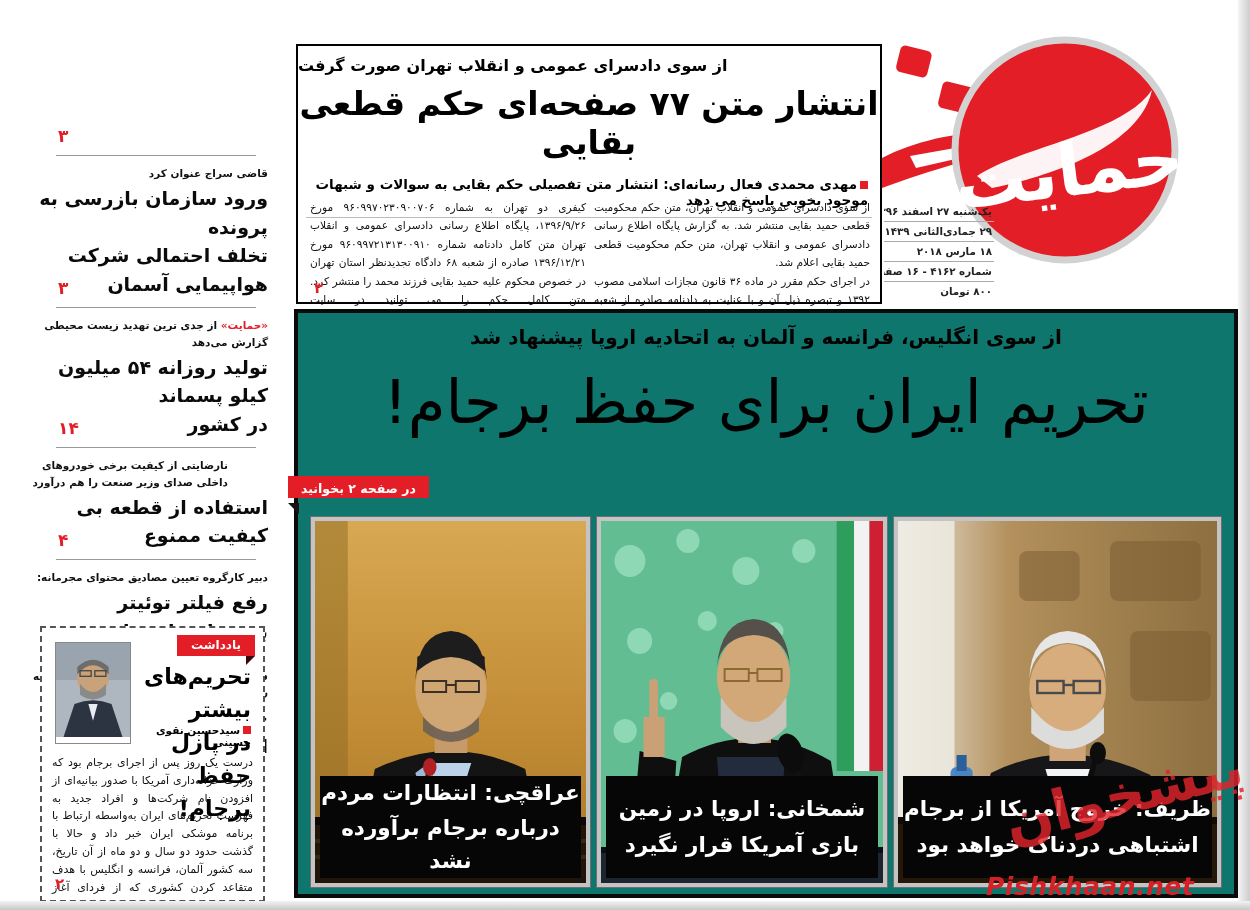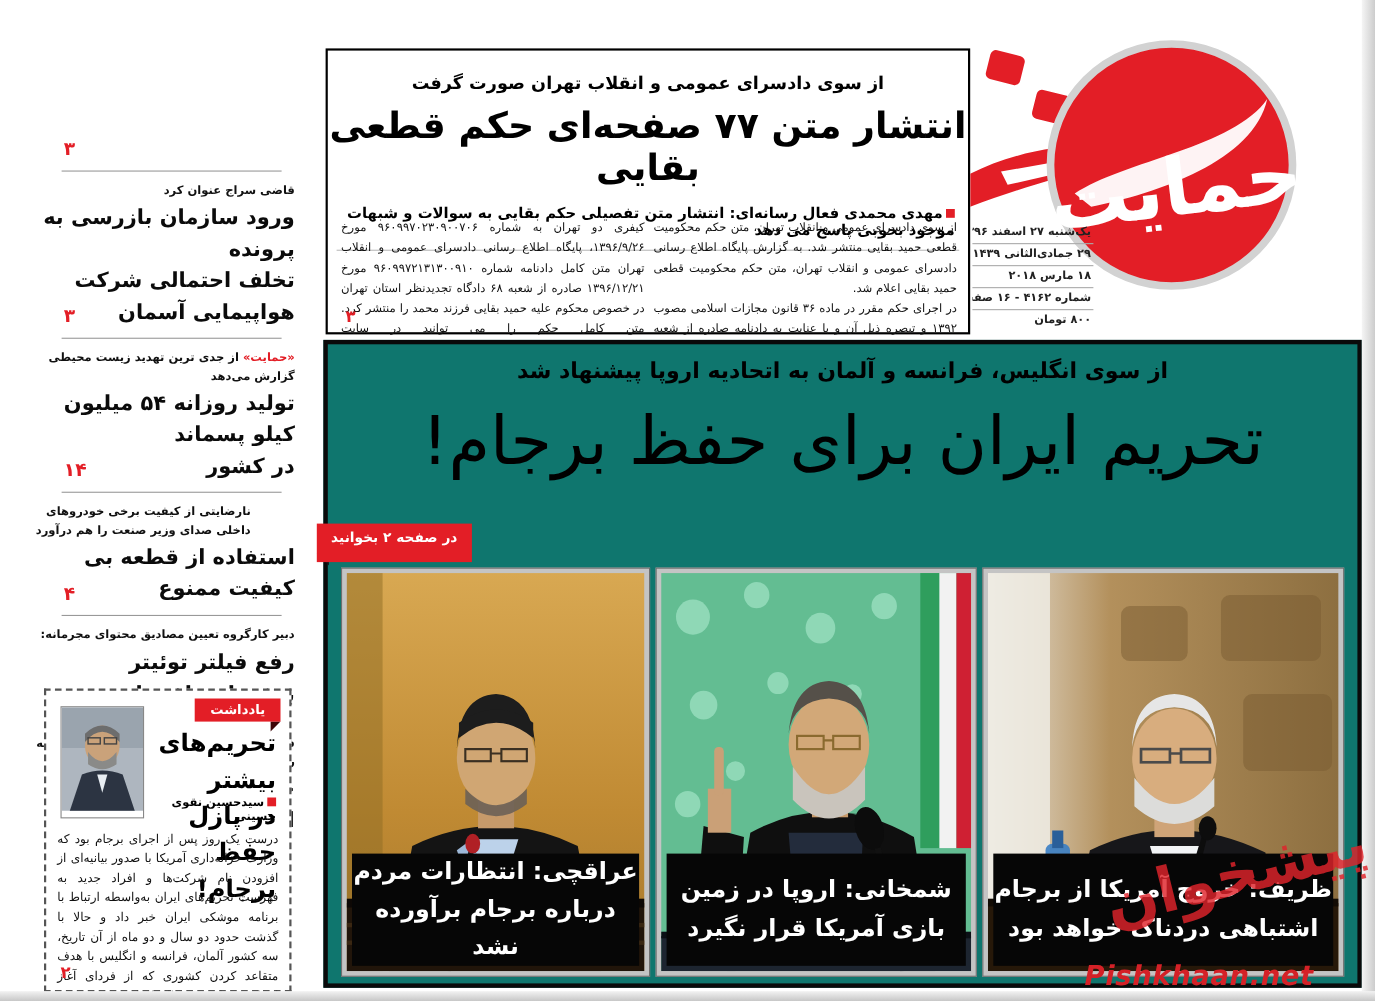--- a/index.html
+++ b/index.html
@@ -37,21 +37,21 @@
   .note-author { position:absolute; top:96px; right:12px; width:116px;
     font-size:10.5px; font-weight:bold; text-align:right; }
   .sq { display:inline-block; width:8px; height:8px; background:#e31e26; margin-left:3px; }
   .note-body { position:absolute; top:126px; right:10px; left:10px;
     font-size:11px; line-height:1.62; text-align:justify; color:#111; }
   .note-num { position:absolute; bottom:7px; left:13px; color:#e31e26; font-weight:bold; font-size:15px; }
 
   
   .topbox { position:absolute; top:44px; left:296px; width:586px; height:260px;
     border:2px solid #000; background:#fff; }
-  .tb-kicker { margin-top:20px; text-align:center; font-size:16px; font-weight:bold; }
+  .tb-kicker { margin-top:10px; text-align:left; font-size:16px; font-weight:bold; }
   .tb-headline { margin-top:9px; text-align:center; font-size:33px; font-weight:bold; letter-spacing:-.5px; }
   .tb-subhead { margin:14px 12px 0; text-align:right; font-size:13.5px; font-weight:bold; }
   .tb-rule { border:0; border-top:1px solid #bbb; margin:9px 8px 0; }
   .tb-col { position:absolute; top:152px; font-size:10.6px; line-height:1.74;
     text-align:justify; white-space:pre-line; color:#111; }
   .tb-col-r { right:10px; width:276px; }
   .tb-col-l { left:12px; width:276px; }
   .tb-num { position:absolute; left:16px; bottom:5px; color:#e31e26; font-weight:bold; font-size:15px; }
 
   
@@ -61,21 +61,21 @@
     padding:3px 2px 4px; border-bottom:1px solid #aaa; white-space:nowrap; overflow:hidden; }
   .date-line:last-child { border-bottom:0; }
 
   
   .mainbox { position:absolute; top:309px; left:294px; width:944px; height:589px;
     border:4px solid #0a0a0a; background:#0f766e; }
   .mb-kicker { margin-top:12px; text-align:center; font-size:20px; font-weight:bold; }
   .mb-headline { margin-top:6px; text-align:center; font-size:61px; font-weight:normal;
     letter-spacing:-1px; line-height:1.55; }
   .read-tag { position:absolute; top:476px; left:288px; z-index:6; background:#e31e26;
-    color:#fff; font-size:12.5px; font-weight:bold; padding:5px 13px 15px; direction:rtl; }
+    color:#fff; font-size:12.5px; font-weight:bold; padding:5px 13px 2px; direction:rtl; }
   .read-tag-fold { position:absolute; top:503px; left:288px; z-index:5; width:0; height:0;
     border-left:11px solid transparent; border-top:11px solid #141414; }
 
   .photos { position:absolute; top:203px; left:12px; right:12px; height:372px;
     display:flex; gap:5px; direction:ltr; }
   .photo { position:relative; background:#c4c4c4; border:1px solid #6f6f6f; padding:4px; }
   .photo-art { position:relative; width:100%; height:100%; overflow:hidden; }
   .photo-art svg { display:block; width:100%; height:100%; }
   .caption { position:absolute; left:9px; right:9px; bottom:9px; height:102px; background:#060606;
     color:#fff; display:flex; flex-direction:column; justify-content:center; gap:3px;

